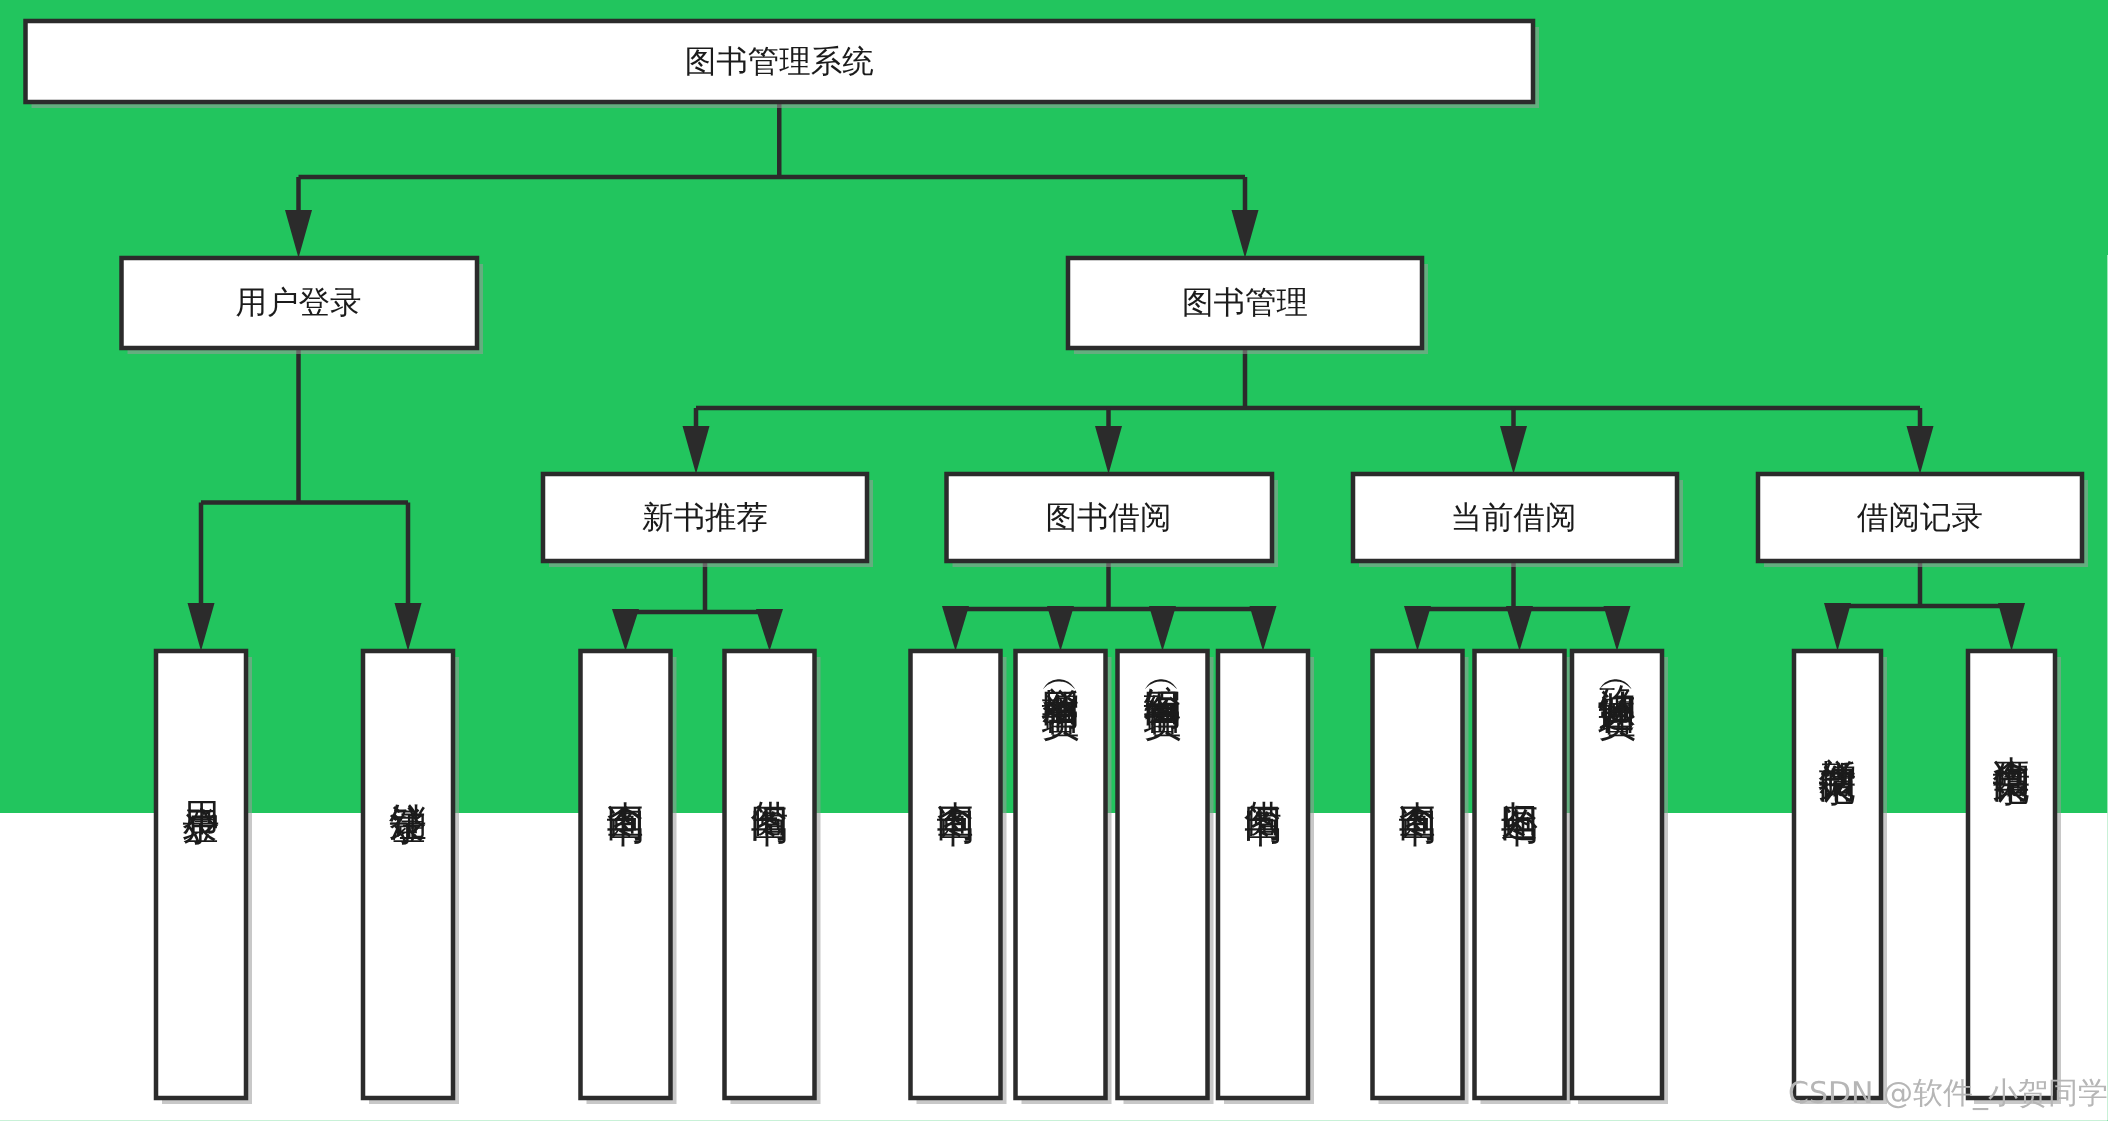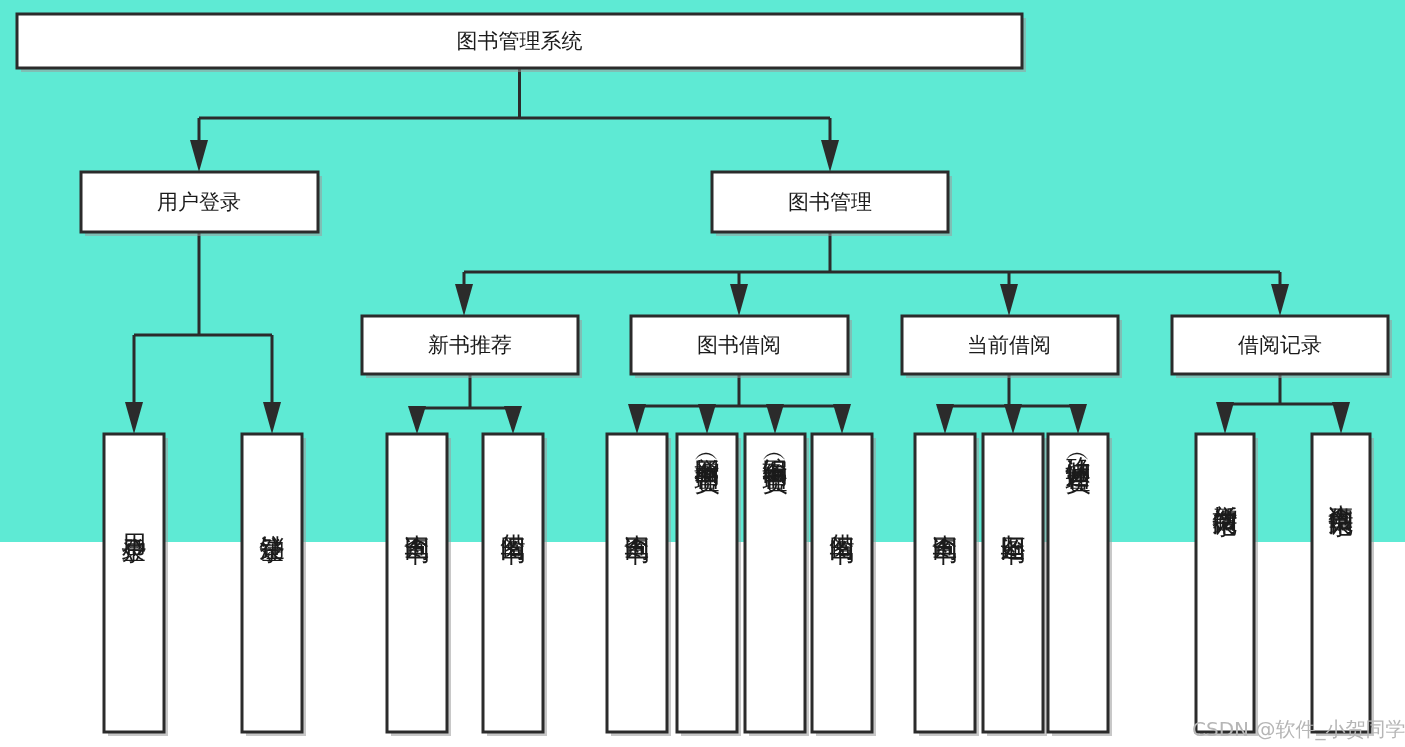--- a/index.html
+++ b/index.html
@@ -10,21 +10,21 @@
   body {
     width: 1405px;
     height: 747px;
     overflow: hidden;
     font-family: "DejaVu Sans", "Liberation Sans", sans-serif;
   }
   #diagram-root {
     position: relative;
     width: 1405px;
     height: 542px;
-    background: #5eead4;
+    background: #22c55e;
   }
   svg#flowchart {
     position: absolute;
     left: 0;
     top: 0;
     width: 1405px;
     height: 747px;
     display: block;
   }
   .node-rect {

